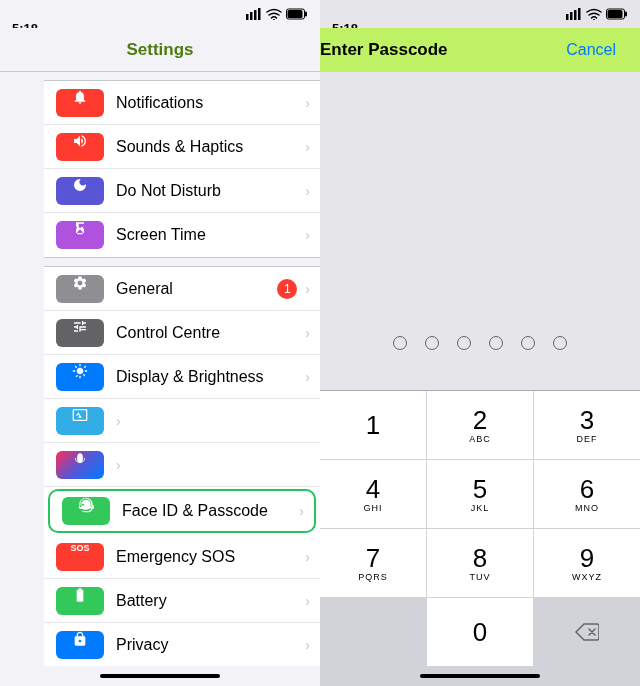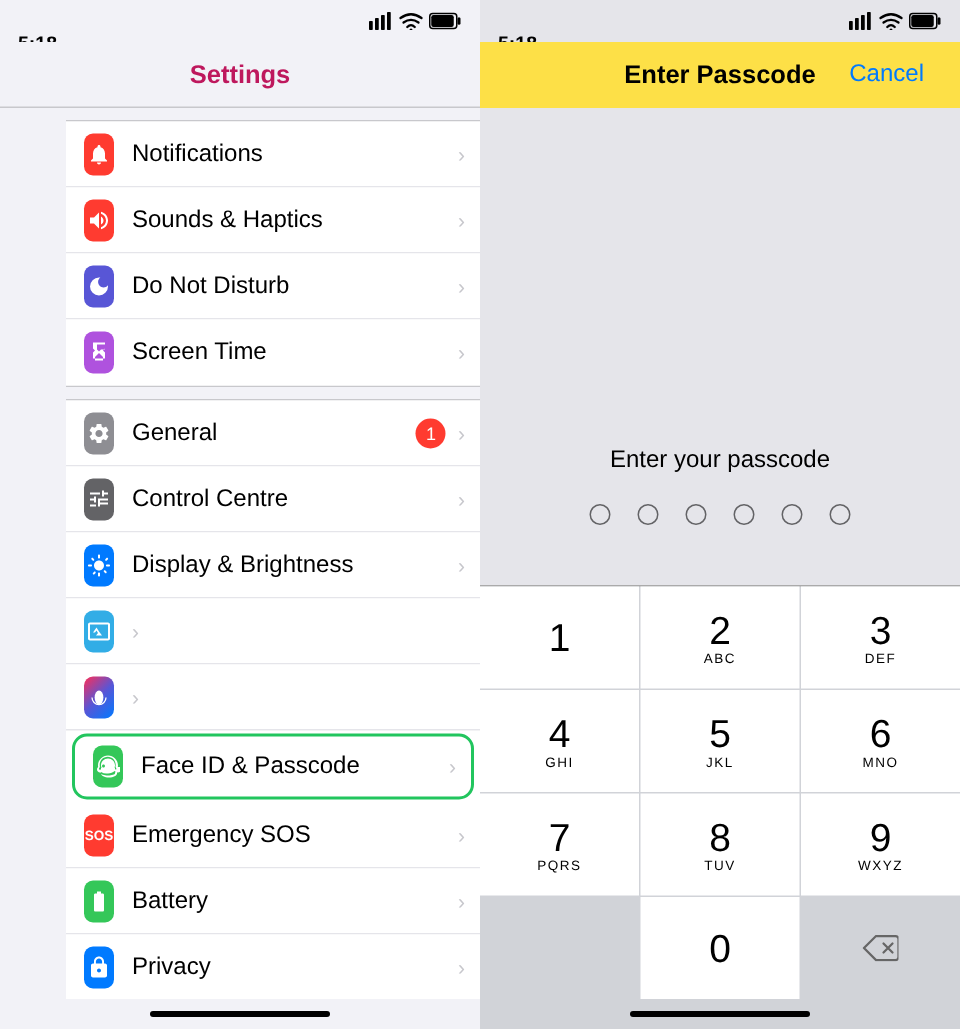--- a/index.html
+++ b/index.html
@@ -48,21 +48,21 @@
       height: 44px;
       display: flex;
       align-items: center;
       justify-content: center;
       background: #f2f2f7;
       border-bottom: 1px solid #c8c8cc;
     }
     .left-header-title {
       font-size: 17px;
       font-weight: 600;
-      color: #be185d;
+      color: #4d7c0f;
     }
 
     .settings-list {
       flex: 1;
       overflow-y: auto;
       background: #f2f2f7;
       padding-left: 44px;
     }
 
     .settings-group {
@@ -81,26 +81,26 @@
       background: #fff;
       border-bottom: 1px solid #e5e5ea;
       position: relative;
       cursor: pointer;
     }
     .settings-item:last-child {
       border-bottom: none;
     }
 
     .item-icon {
-      width: 20px;
+      width: 48px;
       height: 28px;
       border-radius: 6px;
       margin-right: 12px;
       display: flex;
-      align-items: center;
+      align-items: flex-start;
       justify-content: center;
       flex-shrink: 0;
       font-size: 15px;
       color: #fff;
     }
 
     .item-label {
       flex: 1;
       font-size: 16px;
       color: #000;
@@ -164,22 +164,21 @@
       align-items: center;
       justify-content: space-between;
       padding: 0 12px;
       background: #e5e5ea;
     }
 
     .right-header {
       height: 44px;
       display: flex;
       align-items: center;
-      justify-content: center;
-      background: #fde047;
+      background: #bef264;
       position: relative;
     }
     .right-header-title {
       font-size: 17px;
       font-weight: 600;
       color: #000;
     }
     .cancel-btn {
       position: absolute;
       right: 24px;
@@ -455,21 +454,20 @@
         </svg>
     </div>
   </div>
 
   <div class="right-header">
     <span class="right-header-title">Enter Passcode</span>
     <span class="cancel-btn">Cancel</span>
   </div>
 
   <div class="passcode-area">
-    <span class="passcode-prompt">Enter your passcode</span>
     <div class="passcode-dots">
       <div class="passcode-dot"></div>
       <div class="passcode-dot"></div>
       <div class="passcode-dot"></div>
       <div class="passcode-dot"></div>
       <div class="passcode-dot"></div>
       <div class="passcode-dot"></div>
     </div>
   </div>
 

